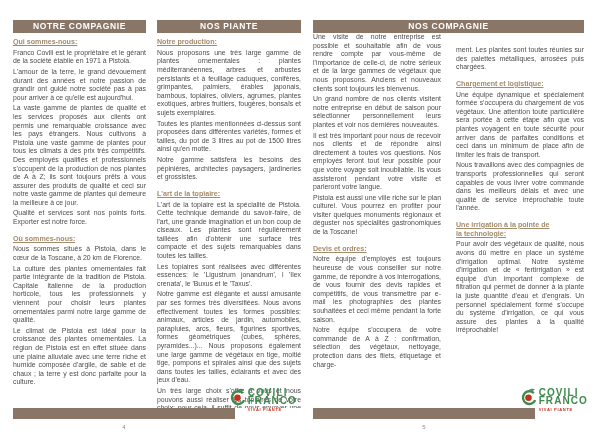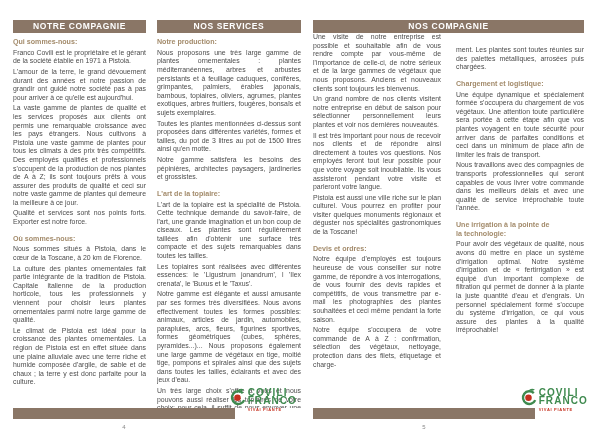--- a/index.html
+++ b/index.html
@@ -18,21 +18,21 @@
   }
 
   .cols { display:flex; }
   .page-left .cols  { gap:11px; }
   .page-right .cols { gap:15px; }
   .col { flex:1; height:404px; overflow:hidden; }
   .col-narrow { flex:0 0 133px; }
 
   .subhead {
     font-size:7.1px; font-weight:bold; color:#a38b6b;
-    margin:8px 0 2px 0; line-height:8.8px;
+    margin:8px 0 2px 0; line-height:8.8px;text-decoration:underline;
   }
   .subhead.first { margin-top:5px; }
   .subhead.wrap2 { max-width:96px; }
 
   .body-p {
     font-size:6.9px; line-height:8.6px; color:#4c4c4c;
     text-align:justify; margin:0 0 2px 0;
   }
   .body-p.cont-top { margin-top:13px; }
 
@@ -73,21 +73,21 @@
 
         <div>
           <h3 class="subhead">Où sommes-nous:</h3>
           <p class="body-p">Nous sommes situés à Pistoia, dans le cœur de la Toscane, à 20 km de Florence.</p>
           <p class="body-p">La culture des plantes ornementales fait partie intégrante de la tradition de Pistoia. Capitale italienne de la production horticole, tous les professionnels y viennent pour choisir leurs plantes ornementales parmi notre large gamme de qualité.</p>
           <p class="body-p">Le climat de Pistoia est idéal pour la croissance des plantes ornementales. La région de Pistoia est en effet située dans une plaine alluviale avec une terre riche et humide composée d'argile, de sable et de chaux ; la terre y est donc parfaite pour la culture.</p>
         </div>
       </div>
 
       <div class="col">
-        <div class="header-bar">NOS SERVICES</div>
+        <div class="header-bar">NOS PIANTE</div>
 
         <div>
           <h3 class="subhead first">Notre production:</h3>
           <p class="body-p">Nous proposons une très large gamme de plantes ornementales : plantes méditerranéennes, arbres et arbustes persistants et à feuillage caduques, conifères, grimpantes, palmiers, érables japonais, bambous, topiaires, oliviers, agrumes, plantes exotiques, arbres fruitiers, fougères, bonsaïs et sujets exemplaires.</p>
           <p class="body-p">Toutes les plantes mentionnées ci-dessus sont proposées dans différentes variétés, formes et tailles, du pot de 3 litres au pot de 1500 litres ainsi qu'en motte.</p>
           <p class="body-p">Notre gamme satisfera les besoins des pépinières, architectes paysagers, jardineries et grossistes.</p>
         </div>
 
         <div>
           <h3 class="subhead">L'art de la topiaire:</h3>

